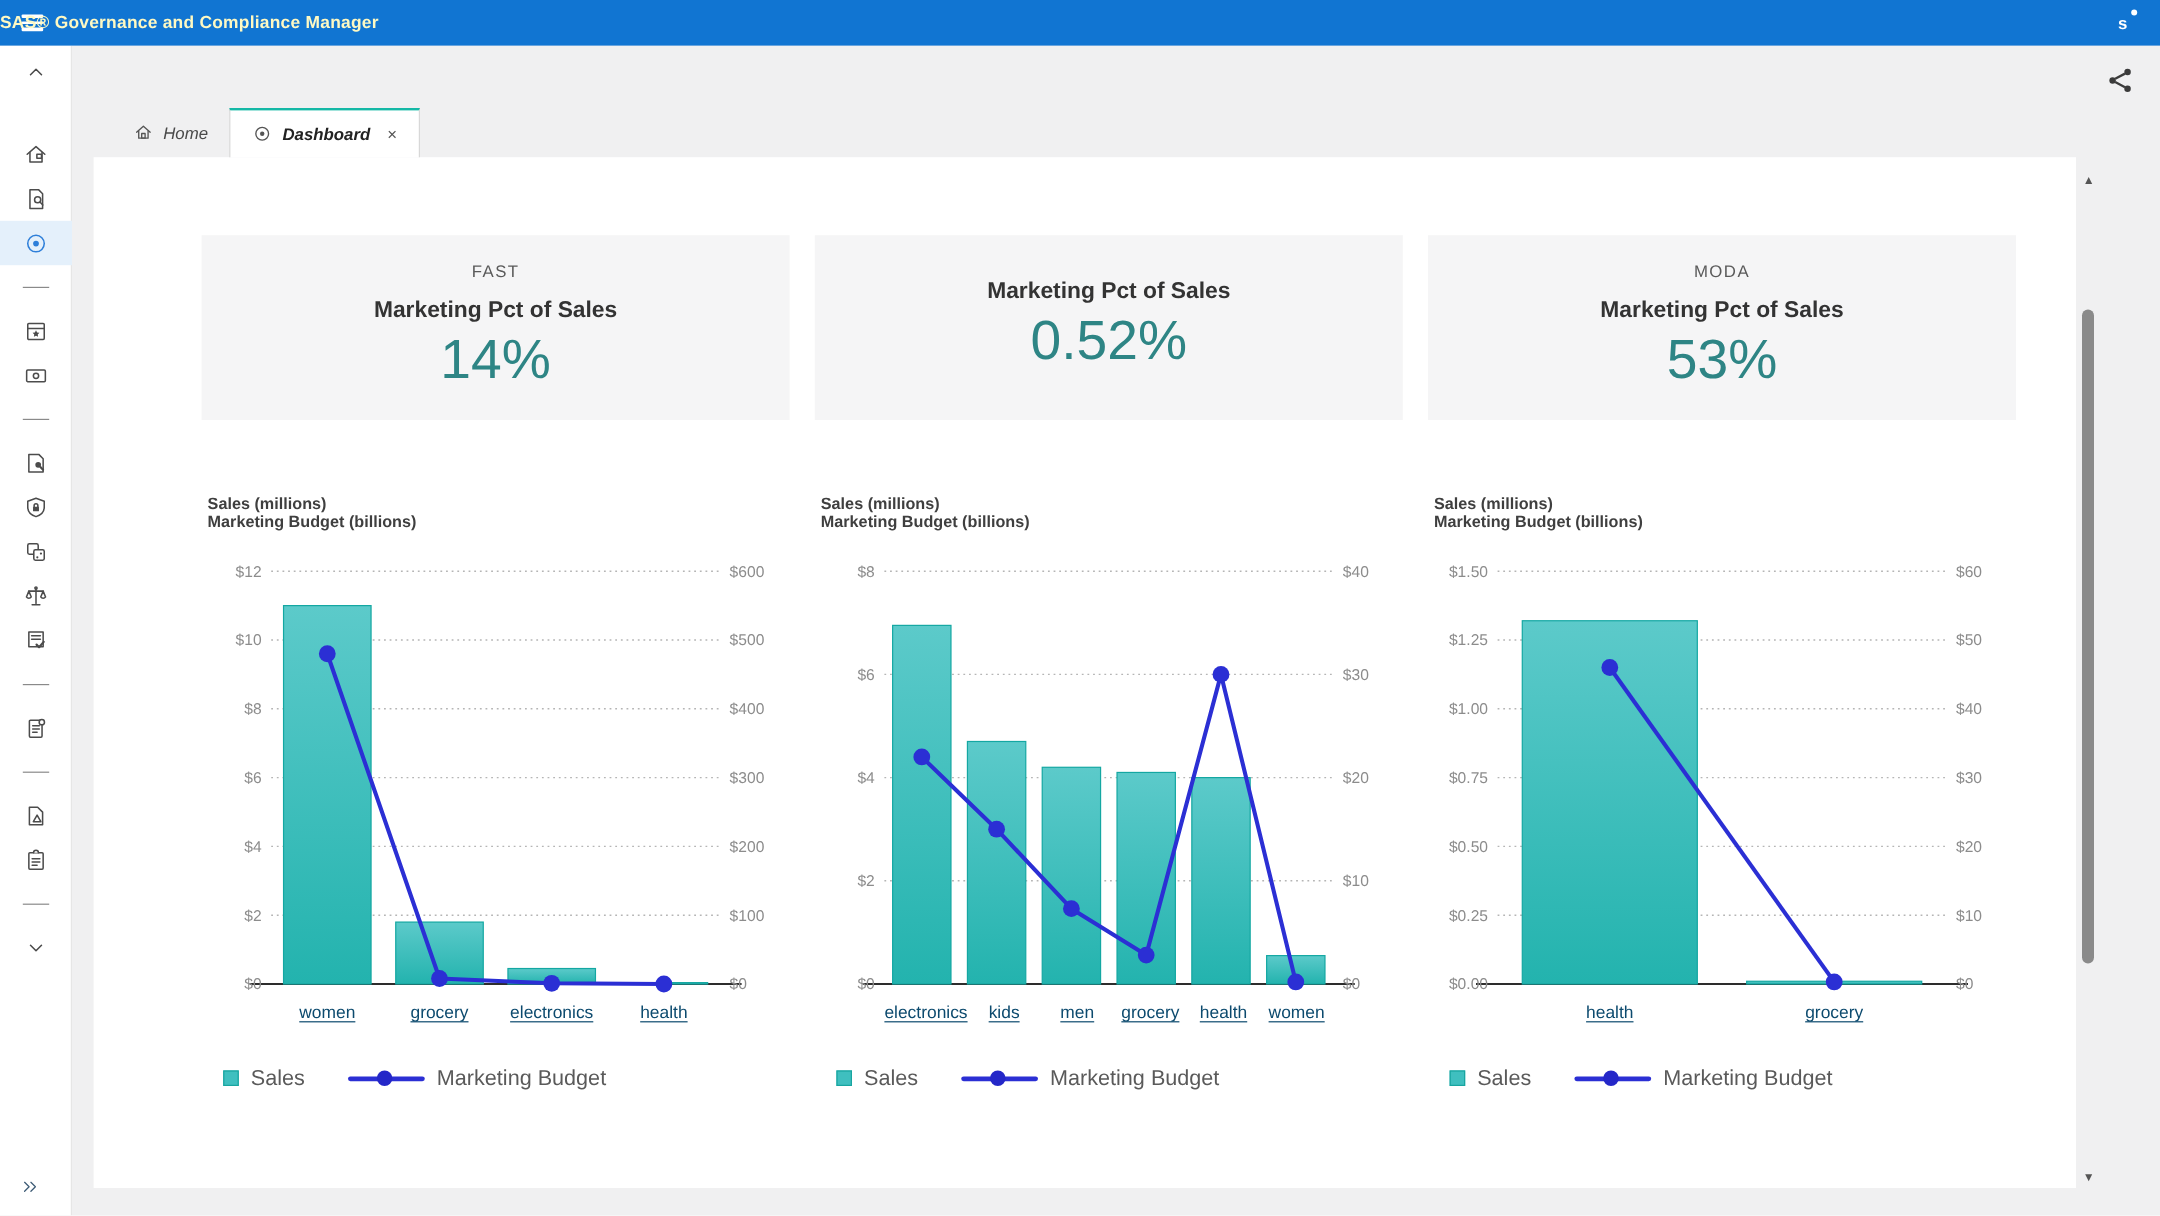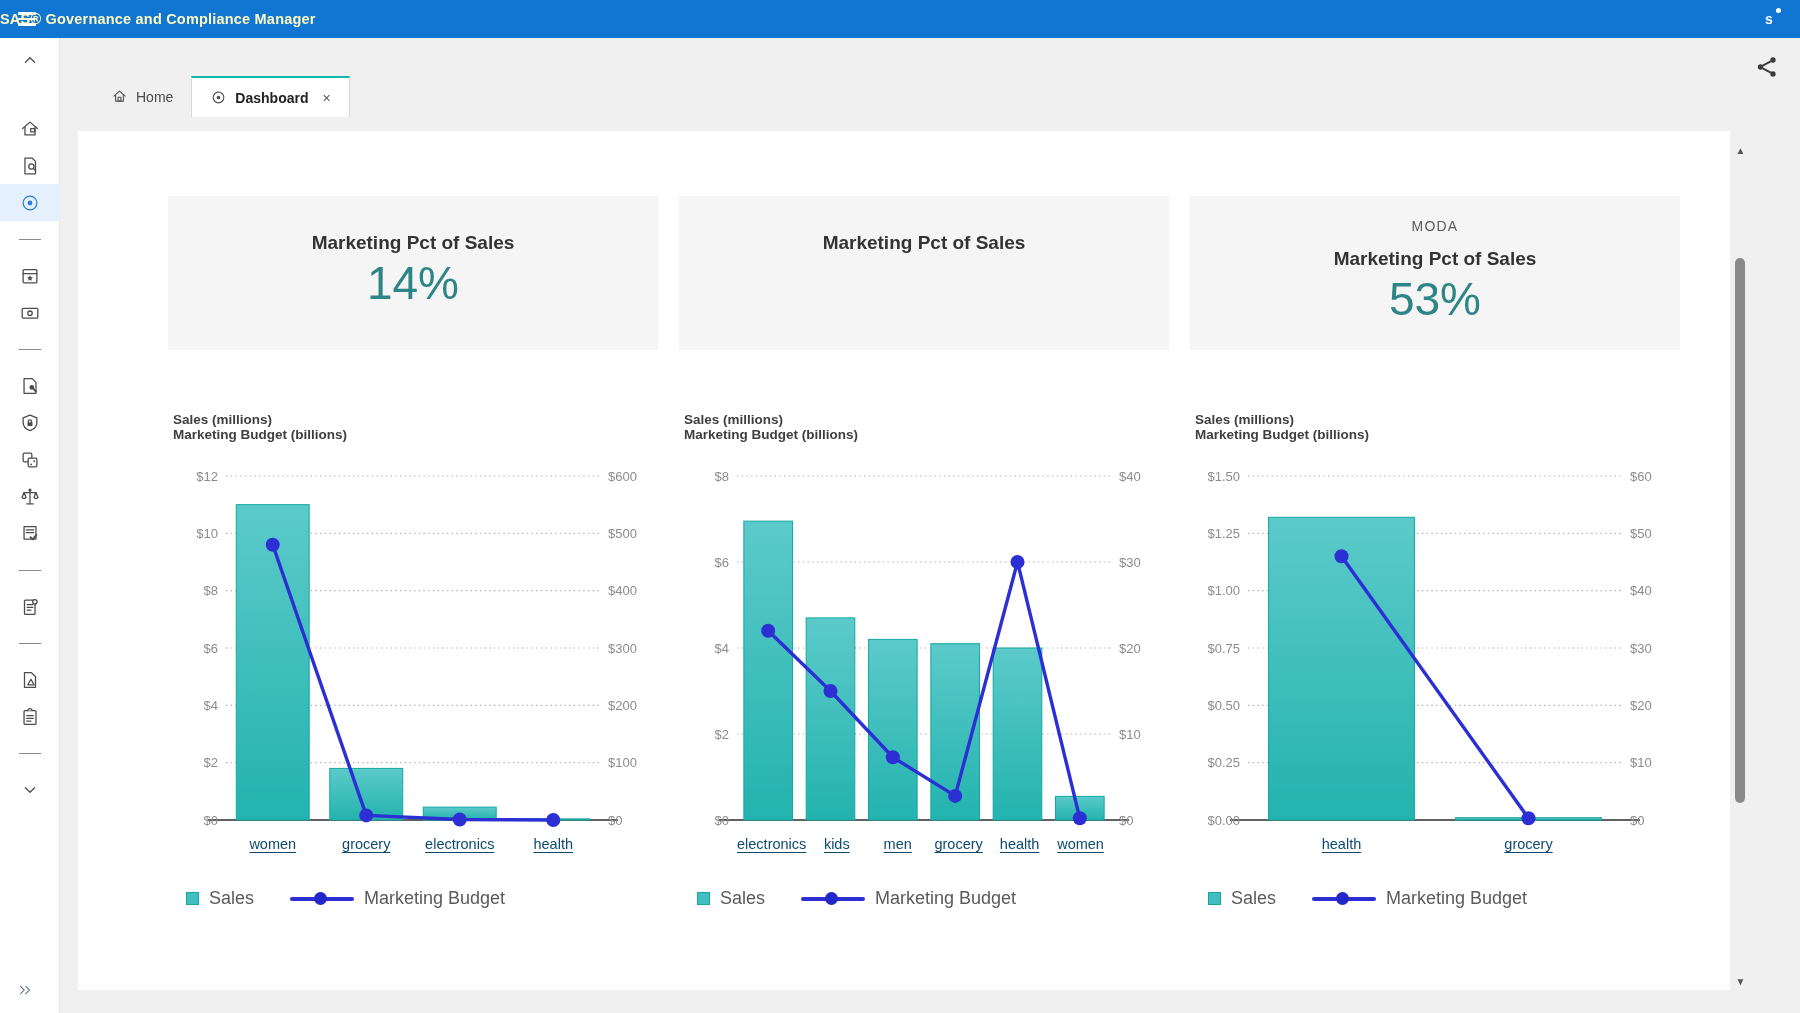--- a/index.html
+++ b/index.html
@@ -24,21 +24,21 @@
   .side-item { width:60px; height:37px; display:flex; align-items:center; justify-content:center; cursor:pointer; }
   .side-item.active { background:#e4f0fb; }
   .side-div { width:60px; height:36px; display:flex; align-items:center; justify-content:center; }
   .side-div i { display:block; width:22px; height:0; border-top:1.6px solid #8a8a8a; }
   .icn { width:22px; height:22px; stroke:#4c4c4c; fill:none; stroke-width:1.4; stroke-linecap:round; stroke-linejoin:round; }
   .icn.blue { stroke:#2e7fd9; }
   .expand-btn { position:absolute; left:16px; bottom:10px; }
 
   
   .share-btn { position:absolute; right:20px; top:54px; width:26px; height:26px; cursor:pointer; z-index:25; }
-  .tabs { position:absolute; left:93px; top:76px; height:41px; display:flex; z-index:15; }
+  .tabs { position:absolute; left:93px; top:90px; height:41px; display:flex; z-index:15;font-style:italic; }
   .tab { height:41px; display:flex; align-items:center; gap:8px; padding:0 18px; font-size:14px; color:#4a4a4a; cursor:pointer; }
   .tab .ticn { width:17px; height:17px; stroke:#555; fill:none; stroke-width:1.6; stroke-linecap:round; stroke-linejoin:round; }
   .tab.active { background:#ffffff; border:1px solid #d8d8d8; border-bottom:none; border-top:2px solid #14b8a6;
                 color:#222; font-weight:600; }
   .tab-close { margin-left:6px; font-size:14px; color:#555; font-weight:400; cursor:pointer; }
 
   .panel { position:absolute; left:78px; top:131px; width:1652px; height:859px; background:#ffffff; z-index:10;
            padding:65px 50px 0 90px; display:flex; gap:21px; }
   .col { width:490px; flex:0 0 490px; }
 
@@ -237,20 +237,21 @@
       </svg>
     <span>Dashboard</span>
     <span class="tab-close">×</span>
   </div>
 </div>
 
 <div class="panel">
 
   <div class="col">
     <div class="kpi-card">
+      <div class="kpi-brand">FAST</div>
       <div class="kpi-metric">Marketing Pct of Sales</div>
       <div class="kpi-value">14%</div>
     </div>
     <div class="axis-titles">
       <span>Sales (millions)</span>
       <span>Marketing Budget (billions)</span>
     </div>
     <svg class="chart-svg" viewBox="0 0 490 372">
         <defs>
           <linearGradient id="barGrad0" x1="0" y1="0" x2="0" y2="1">
@@ -301,20 +302,21 @@
       <span class="lline">
           <i></i>
         </span>
       <span class="ltext">Marketing Budget</span>
     </div>
   </div>
 
   <div class="col">
     <div class="kpi-card">
       <div class="kpi-metric">Marketing Pct of Sales</div>
+      <div class="kpi-value">0.52%</div>
     </div>
     <div class="axis-titles">
       <span>Sales (millions)</span>
       <span>Marketing Budget (billions)</span>
     </div>
     <svg class="chart-svg" viewBox="0 0 490 372">
         <defs>
           <linearGradient id="barGrad1" x1="0" y1="0" x2="0" y2="1">
             <stop offset="0%" stop-color="#5ccaca"></stop>
             <stop offset="100%" stop-color="#23b3ae"></stop>

